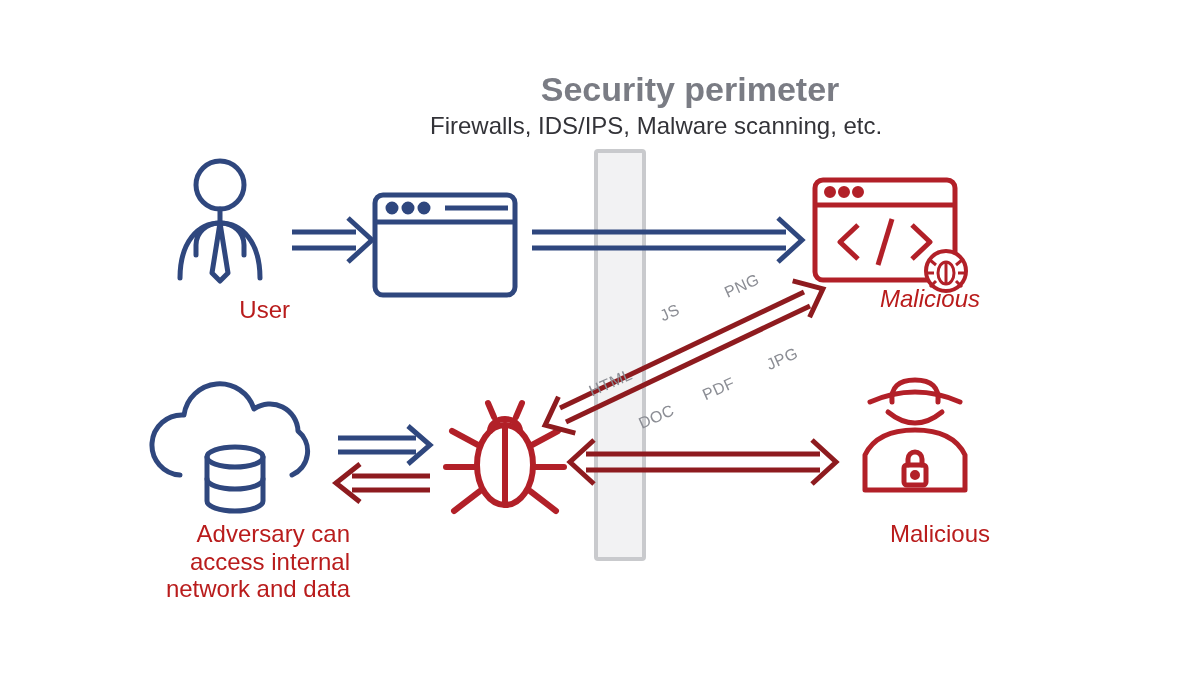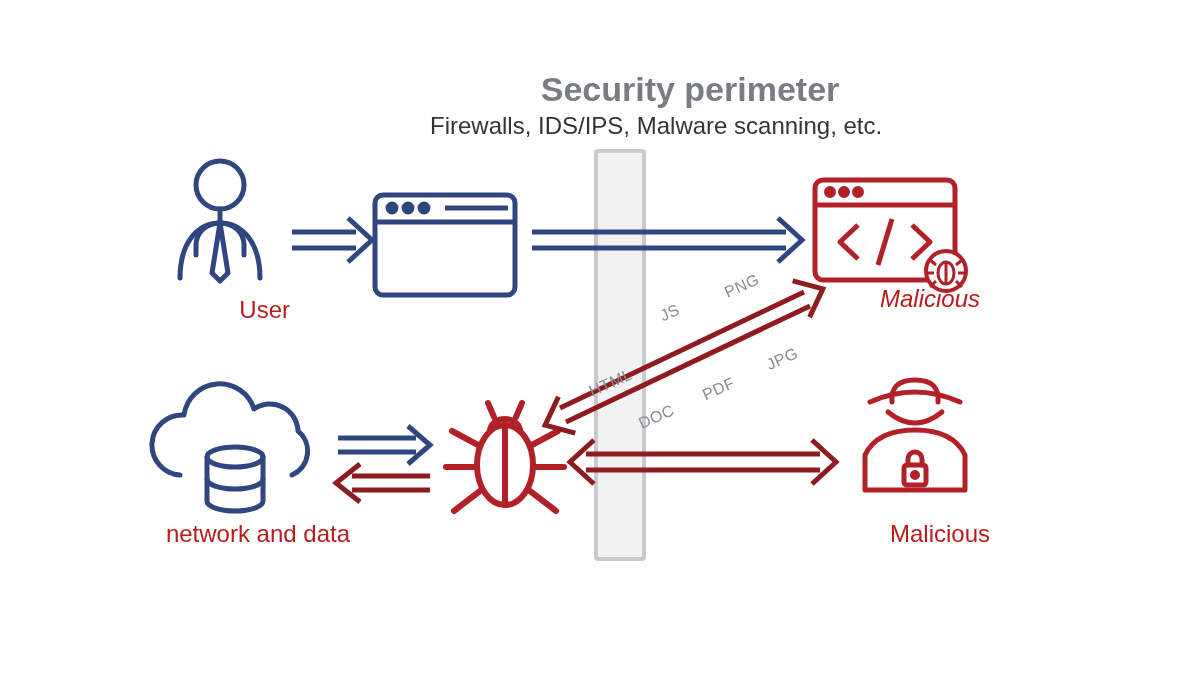--- a/index.html
+++ b/index.html
@@ -124,20 +124,22 @@
   <svg class="abs" style="left:140px; top:385px;" width="190" height="140">
     <g fill="none" stroke="#2f477e" stroke-width="5" stroke-linecap="round" stroke-linejoin="round">
       <path d="M40 90 a30 30 0 0 1 4 -60 a36 36 0 0 1 70 -6 a28 28 0 0 1 44 22 a26 26 0 0 1 -6 44"></path>
 
       <ellipse cx="95" cy="72" rx="28" ry="10"></ellipse>
       <path d="M67 72 v44 a28 10 0 0 0 56 0 v-44"></path>
       <path d="M67 94 a28 10 0 0 0 56 0"></path>
     </g>
   </svg>
   <div class="abs node-label" style="left:120px; top:520px; width:230px;">
+      <div>Adversary can</div>
+      <div>access internal</div>
       <div>network and data</div>
     </div>
 
   <svg class="abs" style="left:440px; top:395px;" width="130" height="130">
     <g fill="none" stroke="#b22028" stroke-width="6" stroke-linecap="round" stroke-linejoin="round">
       <ellipse cx="65" cy="70" rx="28" ry="40"></ellipse>
       <line x1="65" y1="30" x2="65" y2="110"></line>
       <path d="M50 36 a15 12 0 0 1 30 0"></path>
       <line x1="54" y1="22" x2="48" y2="8"></line>
       <line x1="76" y1="22" x2="82" y2="8"></line>

